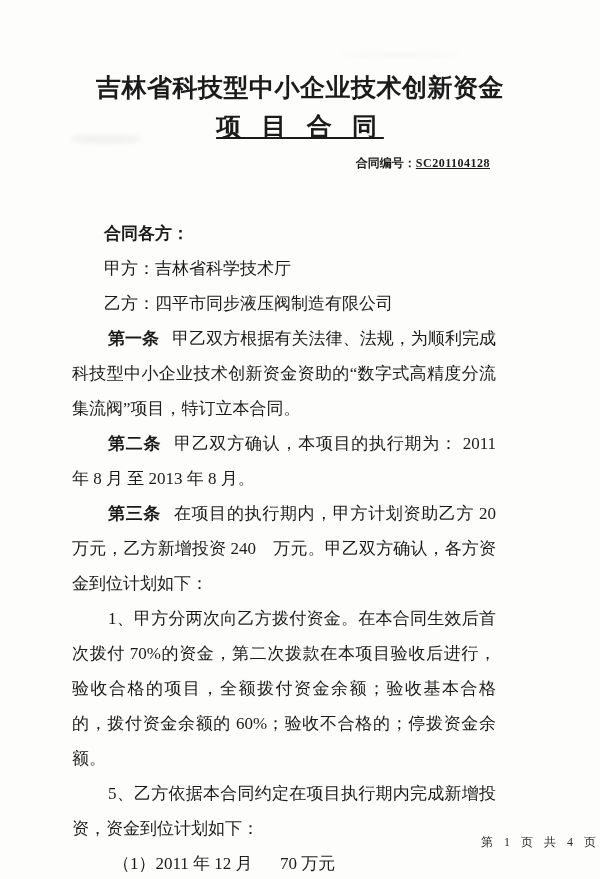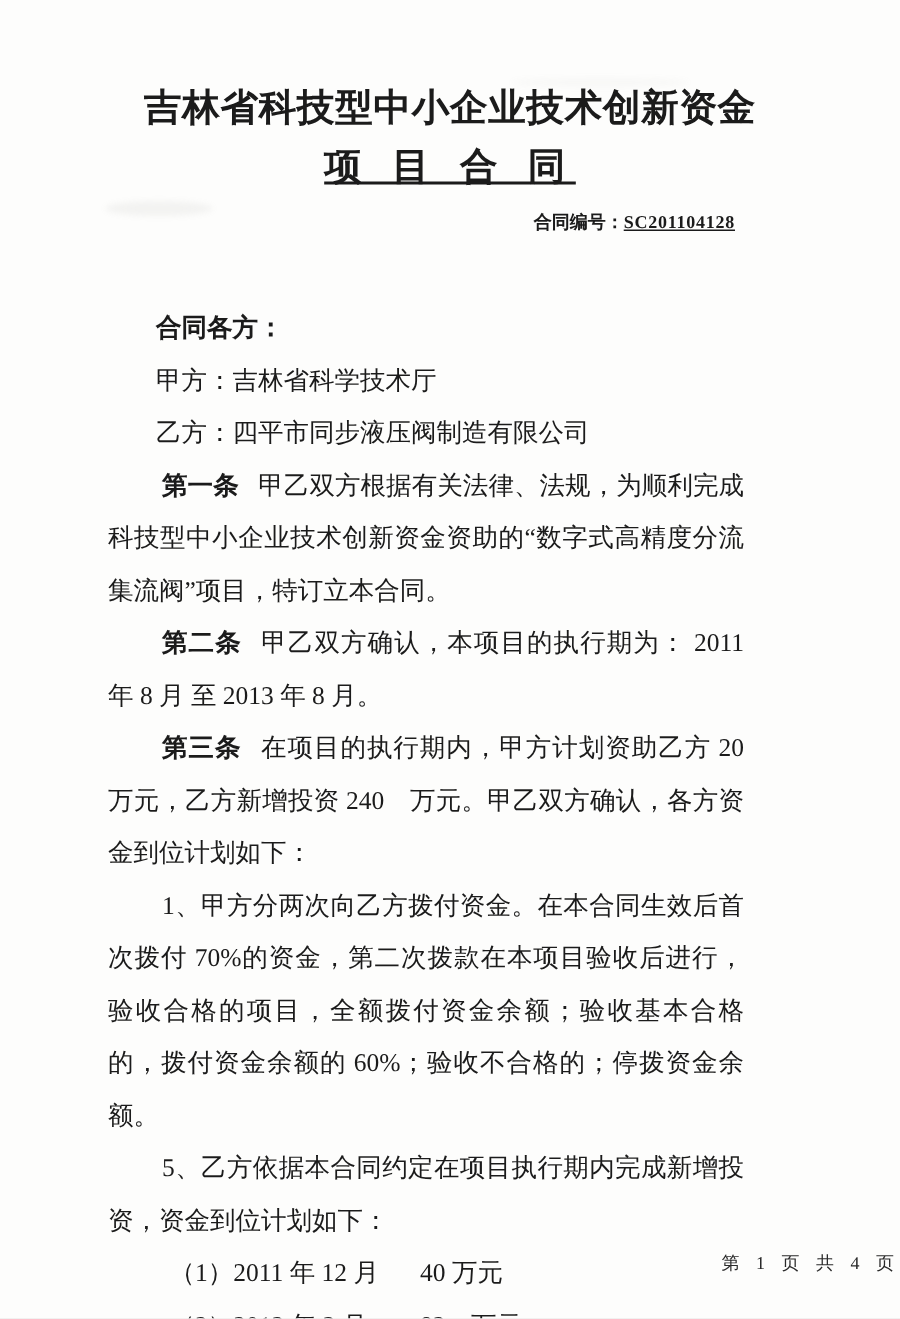--- a/index.html
+++ b/index.html
@@ -10,21 +10,21 @@
   .sheet {
     position: relative;
     width: 600px;
     height: 879px;
     margin: 0 auto;
     background: #fdfdfc;
     color: #1b1b1b;
     font-family: "Liberation Serif", "DejaVu Serif", serif;
     overflow: hidden;
     box-sizing: border-box;
-    padding-top: 57px;
+    padding-top: 72px;
   }
   
   .smudge {
     position: absolute;
     background: #9a9a94;
     opacity: 0.10;
     border-radius: 50%;
     filter: blur(2px);
   }
   .smudge.s1 { left: 70px; top: 134px; width: 72px; height: 10px; }
@@ -130,21 +130,21 @@
 
     <p class="para">
       <span class="article-label">第三条</span><span>在项目的执行期内，甲方计划资助乙方 20 万元，乙方新增投资 240　万元。甲乙双方确认，各方资金到位计划如下：</span>
     </p>
 
     <p class="para">1、甲方分两次向乙方拨付资金。在本合同生效后首次拨付 70%的资金，第二次拨款在本项目验收后进行，验收合格的项目，全额拨付资金余额；验收基本合格的，拨付资金余额的 60%；验收不合格的；停拨资金余额。</p>
 
     <p class="para">5、乙方依据本合同约定在项目执行期内完成新增投资，资金到位计划如下：</p>
 
     <div class="sched-row">
-      <span class="sched-date">（1）2011 年 12 月</span><span class="sched-amount">40 万元</span>
+      <span class="sched-date">（1）2011 年 12 月</span><span class="sched-amount">70 万元</span>
     </div>
 
     <div class="sched-row">
       <span class="sched-date">（2）2012 年 3 月</span><span class="sched-amount">82　万元</span>
     </div>
 
   </div>
 
   <div class="page-footer">第 1 页 共 4 页</div>
 </div>

